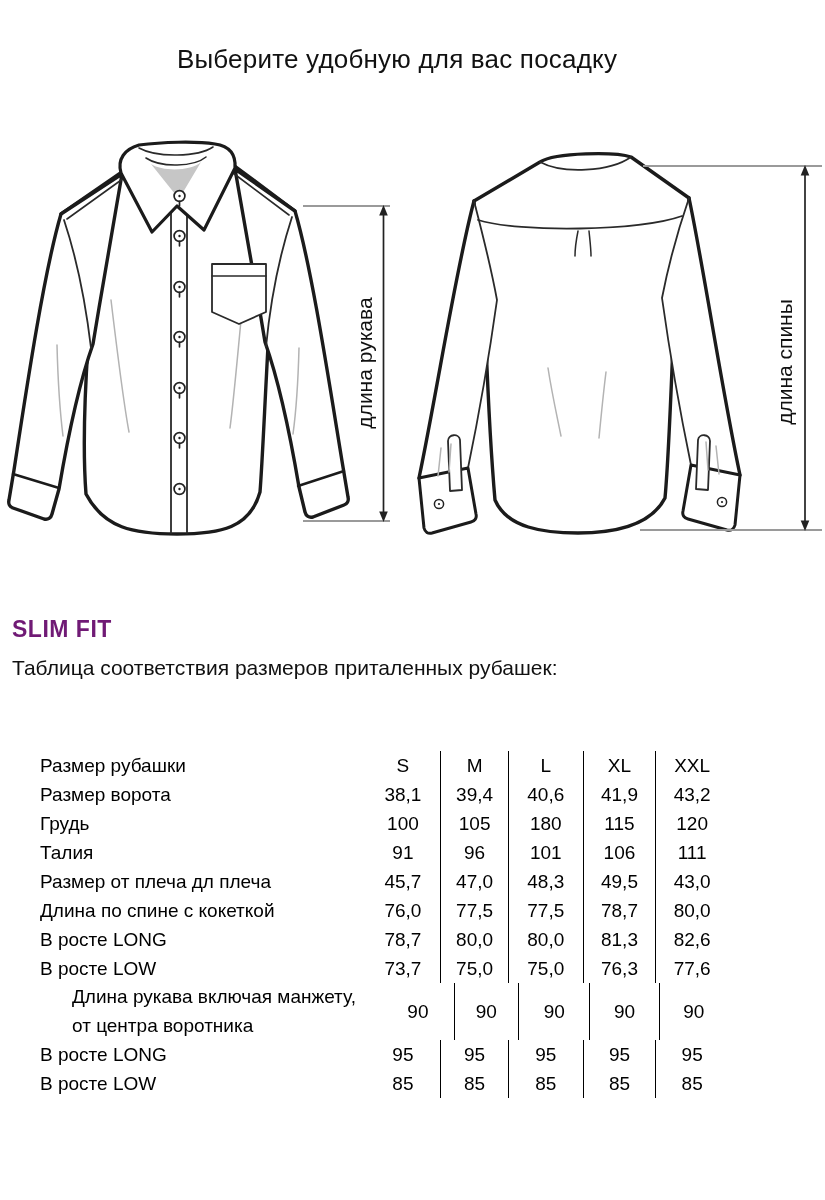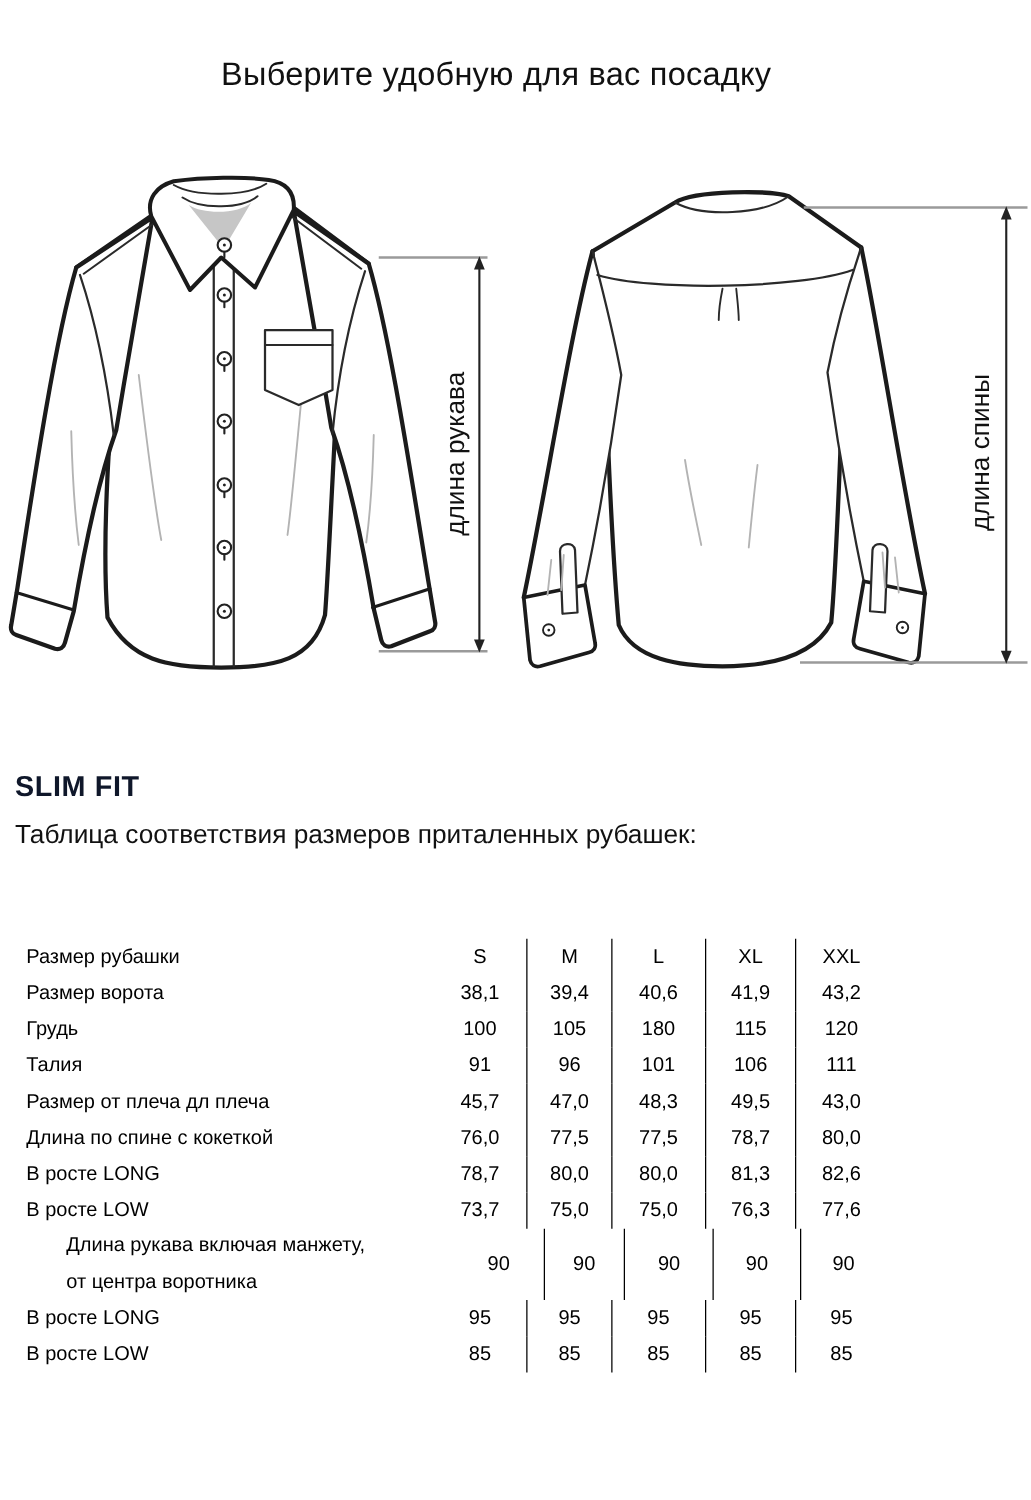--- a/index.html
+++ b/index.html
@@ -8,26 +8,26 @@
     font-family:"Liberation Sans","DejaVu Sans",sans-serif;color:#000;
     overflow:hidden;
   }
   .page-title{
     position:absolute;left:0;top:44px;width:794px;text-align:center;
     font-size:26px;font-weight:400;color:#111;letter-spacing:0.2px;
   }
   .diagram-svg{position:absolute;left:0;top:0;width:825px;height:600px;}
   .fit-heading{
     position:absolute;left:12px;top:616px;font-size:23px;font-weight:900;
-    letter-spacing:0.5px;color:#0f172a;
+    letter-spacing:0.5px;color:#701a75;
   }
   .fit-subtitle{
     position:absolute;left:12px;top:656px;font-size:21px;color:#111;
   }
-  .size-table{position:absolute;left:19px;top:751px;width:690px;font-size:16px;}
+  .size-table{position:absolute;left:38px;top:751px;width:690px;font-size:19px;}
   .trow{display:flex;height:29px;line-height:29px;}
   .trow.tall{height:57px;}
   .trow .lbl{width:327px;padding-left:2px;white-space:pre-line;}
   .trow.tall .lbl{line-height:28.5px;margin-left:32px;}
   .trow .val{text-align:center;}
   .trow .val:nth-child(2){width:75px;}
   .trow .val:nth-child(3){width:67px;}
   .trow .val:nth-child(4){width:74px;}
   .trow .val:nth-child(5){width:72px;}
   .trow .val:nth-child(6){width:72px;}

